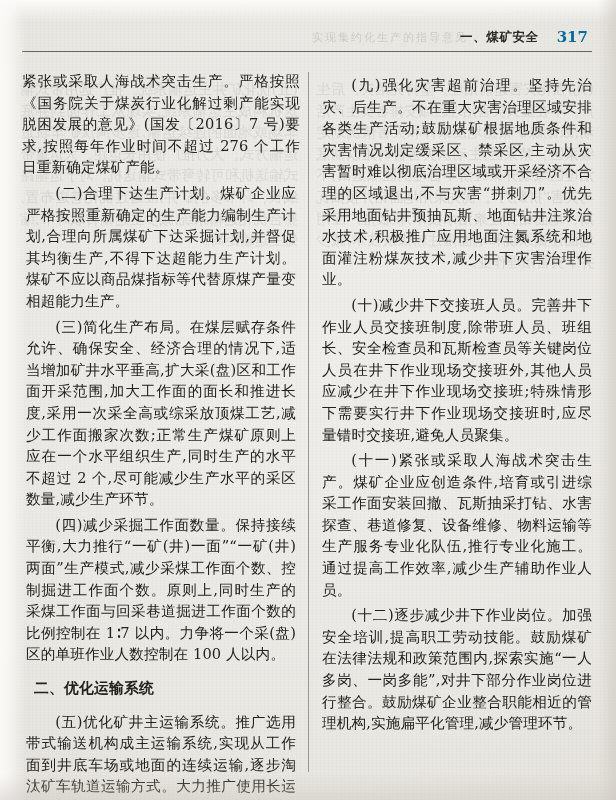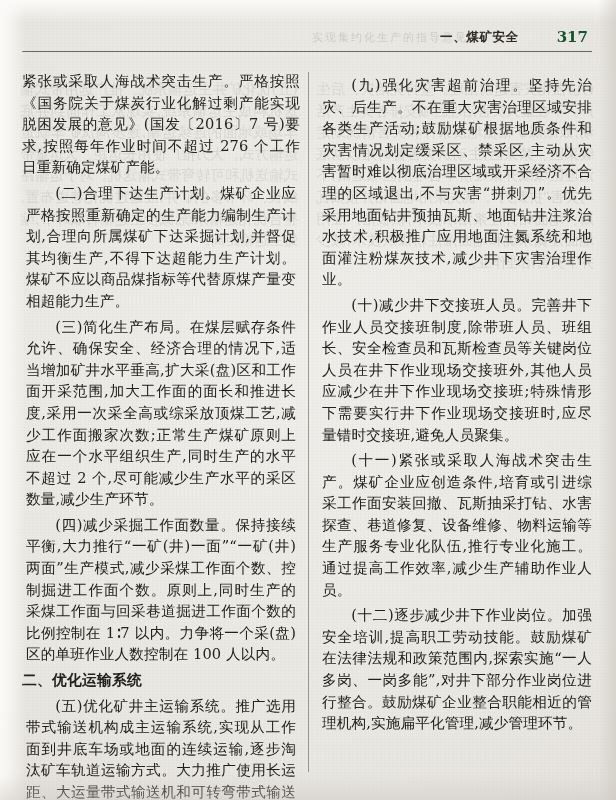--- a/index.html
+++ b/index.html
@@ -94,23 +94,22 @@
   }
   .runhead-title {
     font-size: 12.5px;
     font-weight: 700;
     letter-spacing: .6px;
     color: #2d2a27;
   }
   .runhead-folio {
     font-size: 15px;
     font-weight: 700;
-    color: #14532d;
+    color: #0369a1;
     font-family: "DejaVu Serif", "Liberation Serif", serif;
-    margin-left: 20px;
   }
   .head-ghost {
     position: absolute;
     top: 30px;
     right: 148px;
     font-size: 11px;
     color: rgba(60,55,50,.16);
     letter-spacing: 2px;
     white-space: nowrap;
   }
@@ -158,21 +157,21 @@
 
   p.para {
     margin: 4px;
     text-indent: 2em;
   }
   p.cont {
     margin: 0;
     text-indent: 0;
   }
   h2.sec {
-    margin: 0;
+    margin: 12px;
     font-size: 14.8px;
     line-height: 21.6px;
     font-weight: 700;
     text-indent: 0;
     letter-spacing: .2px;
     font-family: "DejaVu Sans", "Liberation Sans", sans-serif;
   }
   .clipped-top {
     
   }

